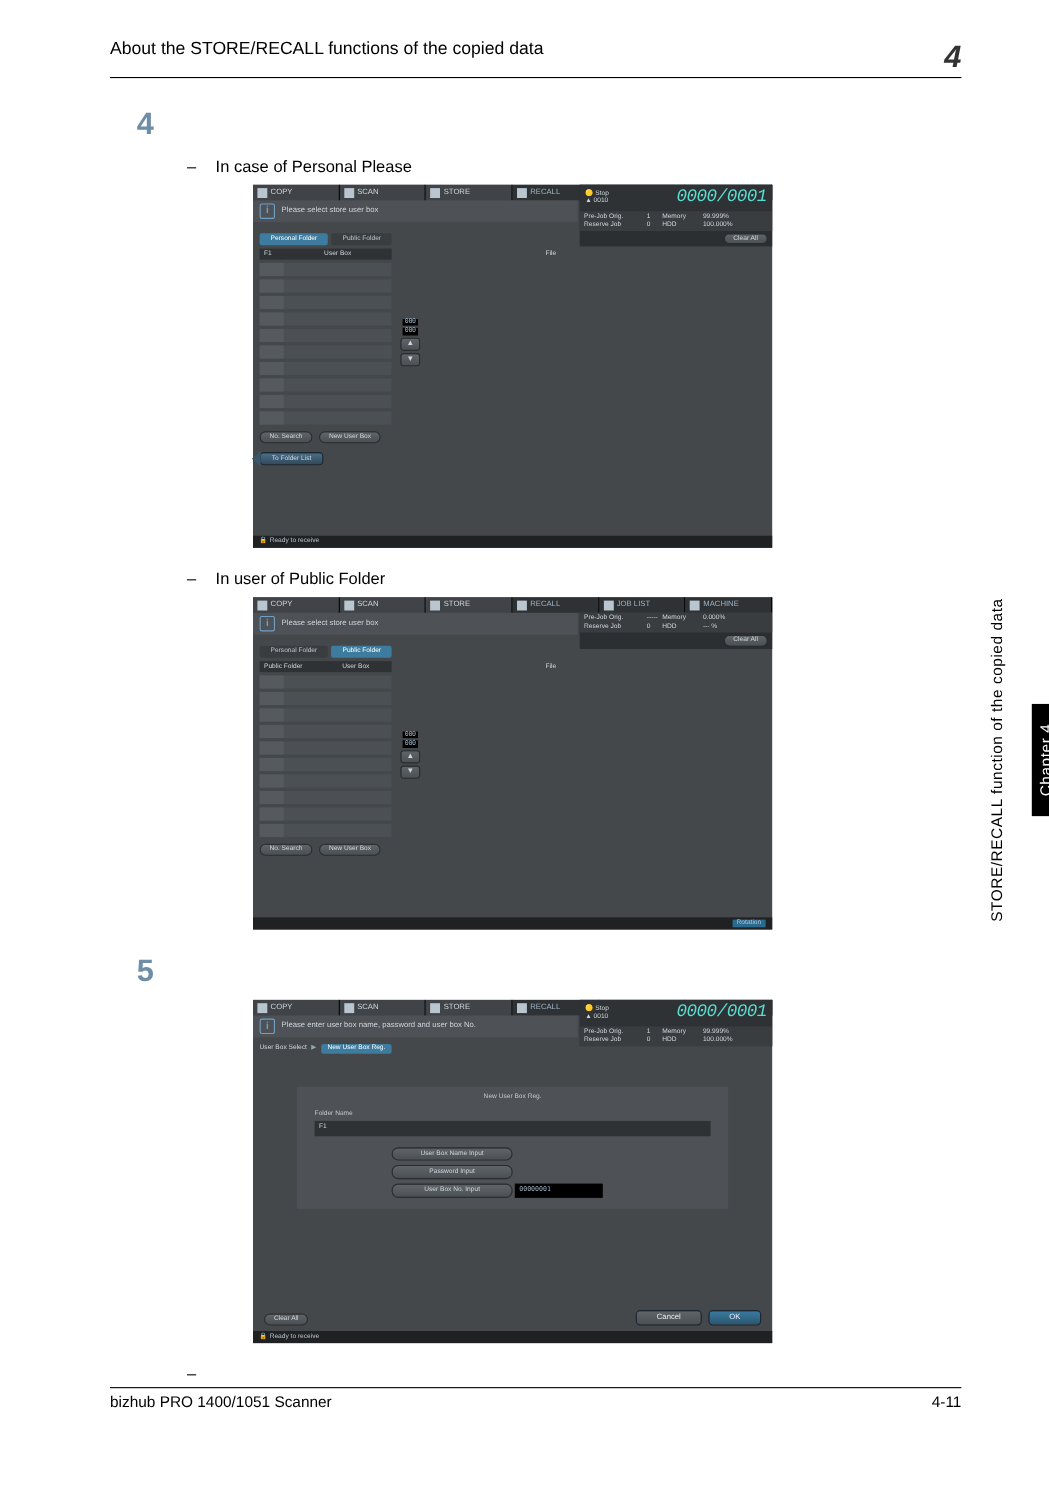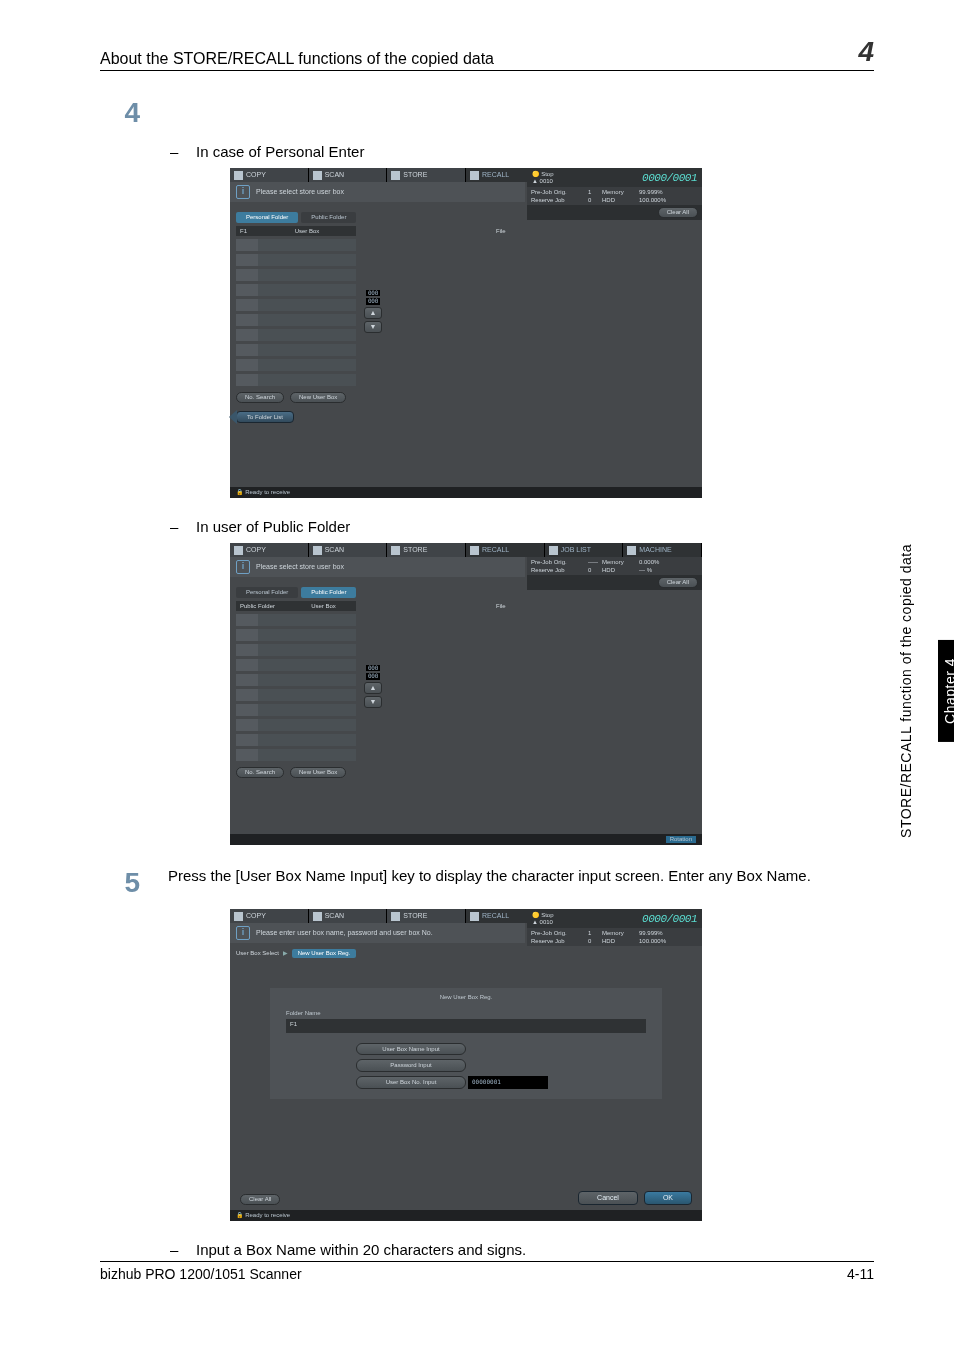--- a/index.html
+++ b/index.html
@@ -14,21 +14,20 @@
   }
   .page {
     padding: 36px 80px 40px 100px;
     position: relative;
     height: 100%;
   }
   .header-line {
     border-bottom: 1px solid #000;
     display: flex;
     justify-content: space-between;
-    align-items: flex-end;
     padding-bottom: 2px;
     margin-bottom: 26px;
   }
   .header-num {
     font-size: 28px;
     font-weight: bold;
     font-style: italic;
     color: #333;
   }
   .side-tab {
@@ -136,21 +135,21 @@
   .rs-top {
     display: flex;
     justify-content: space-between;
     padding: 3px 5px;
     background: #2f3234;
     align-items: center;
   }
   .rs-counter {
     color: #5bdcd0;
     font-style: italic;
-    font-size: 11px;
+    font-size: 16px;
     letter-spacing: -.5px;
     font-family: 'Courier New', monospace;
   }
   .rs-grid {
     display: grid;
     grid-template-columns: 55px 12px 35px 34px;
     font-size: 6px;
     background: #3a3d40;
     padding: 2px 4px;
     gap: 1px 2px;
@@ -377,21 +376,21 @@
     <span>About the STORE/RECALL functions of the copied data</span>
     <span class="header-num">4</span>
   </div>
 
   <div class="step">
     <div class="step-num">4</div>
   </div>
 
   <div class="sub">
     <span class="dash">–</span>
-    <span>In case of Personal Enter</span>
+    <span>In case of Personal Please</span>
   </div>
 
   <div class="screenshot-wrap">
     <div class="shot shot-h">
       <div class="tabbar">
         <div class="tab active">
             <span class="tab-icon"></span>
             <span>COPY</span>
           </div>
         <div class="tab active">
@@ -641,21 +640,20 @@
 
       <div class="statusbar rot">
         <span></span>
         <span>Rotation</span>
       </div>
     </div>
   </div>
 
   <div class="step" style="margin-top:22px;">
     <div class="step-num">5</div>
-    <div class="step-body">Press the [User Box Name Input] key to display the character input screen. Enter any Box Name.</div>
   </div>
 
   <div class="screenshot-wrap" style="margin-top:10px;">
     <div class="shot" style="height:312px;">
       <div class="tabbar">
         <div class="tab active">
             <span class="tab-icon"></span>
             <span>COPY</span>
           </div>
         <div class="tab active">
@@ -733,26 +731,25 @@
         <span class="okbtn" style="background:linear-gradient(#5e6468,#4a5054);">Cancel</span>
         <span class="okbtn">OK</span>
       </div>
 
       <div class="statusbar">🔒 <span>Ready to receive</span></div>
     </div>
   </div>
 
   <div class="sub" style="margin-top:18px;">
     <span class="dash">–</span>
-    <span>Input a Box Name within 20 characters and signs.</span>
   </div>
 
   <div class="side-tab">
     <span class="sec">STORE/RECALL function of the copied data</span>
     <span class="chap">Chapter 4</span>
   </div>
 
   <div class="footer-line">
-    <span>bizhub PRO 1200/1051 Scanner</span>
+    <span>bizhub PRO 1400/1051 Scanner</span>
     <span>4-11</span>
   </div>
 
 </div>
 
 </body></html>

